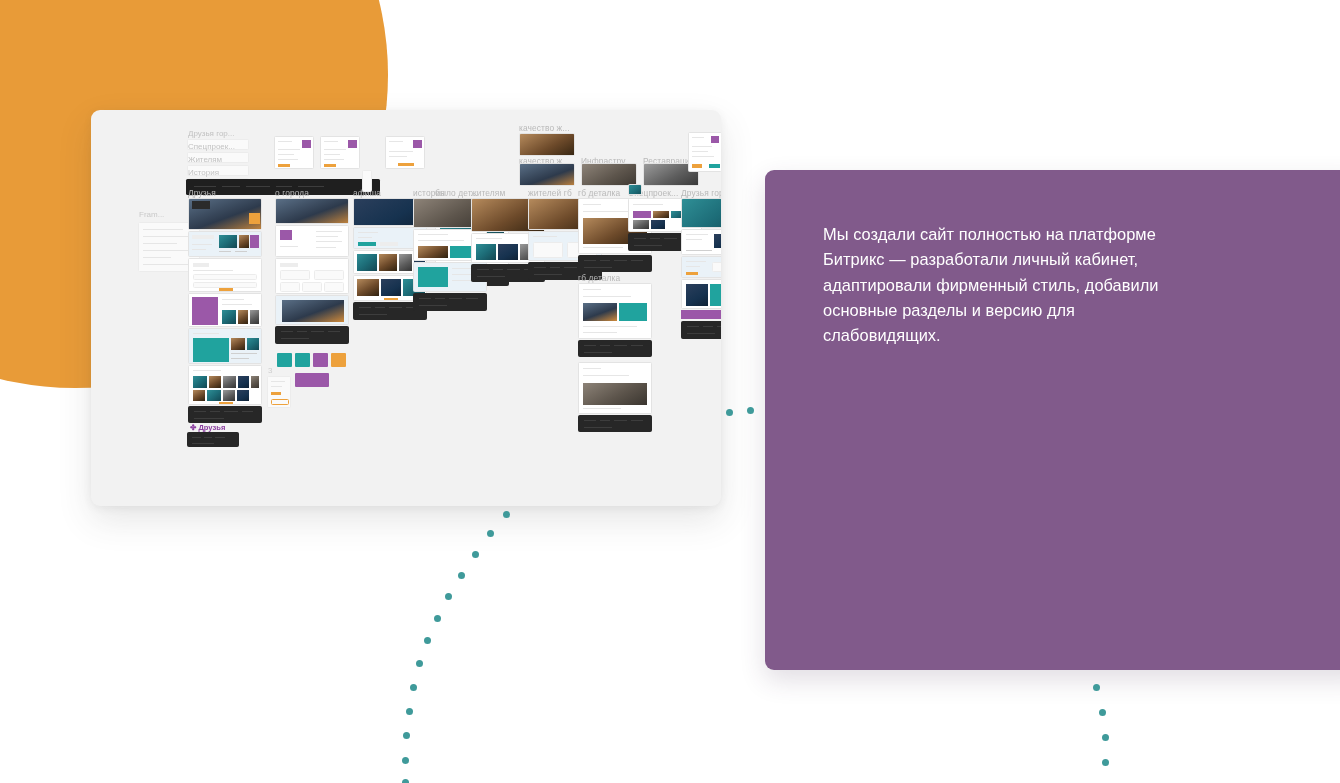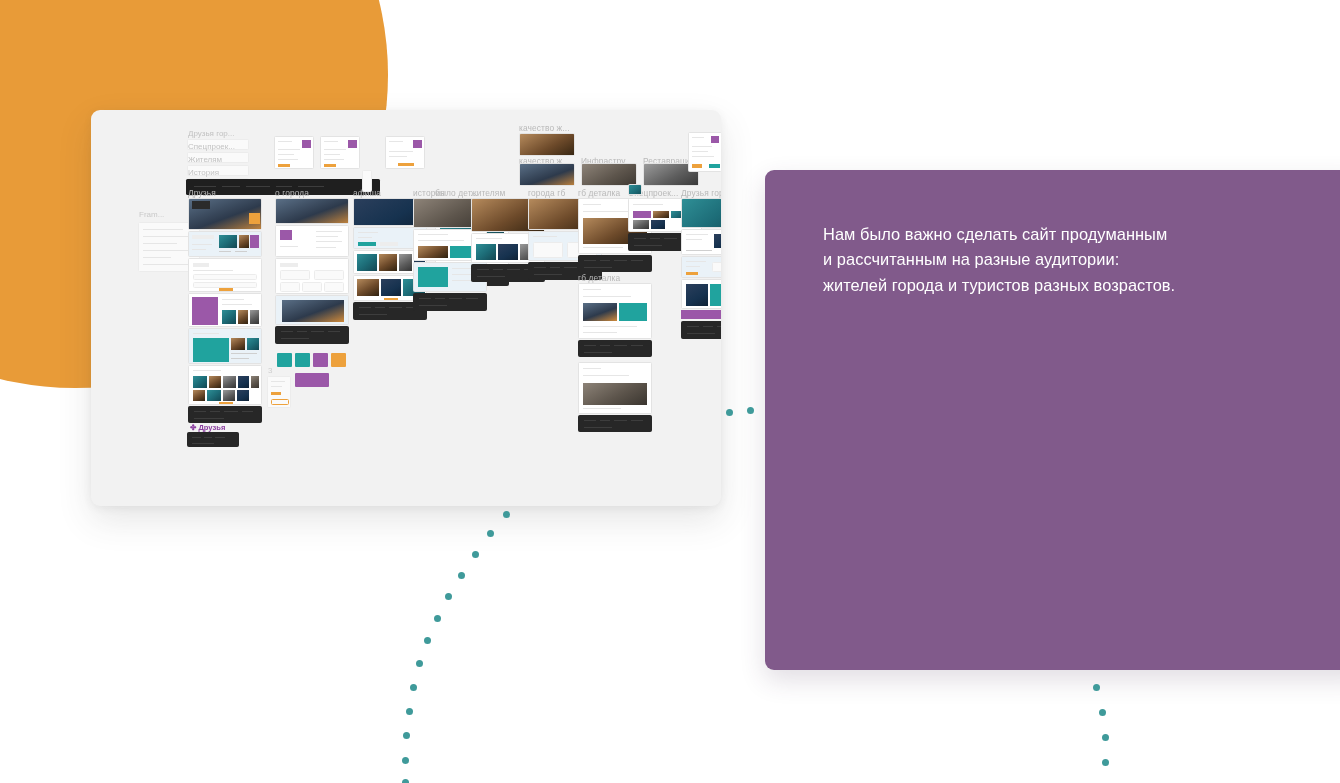--- a/index.html
+++ b/index.html
@@ -421,21 +421,21 @@
         <div class="photo grey" style="left:48px; top:10px; width:22px; height:16px;"></div>
       </div>
       <div class="frame dark" style="left:380px; top:154px; width:74px; height:18px;">
         <div class="line dk" style="left:5px; top:4px; width:12px;"></div>
         <div class="line dk" style="left:21px; top:4px; width:10px;"></div>
         <div class="line dk" style="left:35px; top:4px; width:13px;"></div>
         <div class="line dk" style="left:52px; top:4px; width:12px;"></div>
         <div class="line dk" style="left:5px; top:11px; width:28px;"></div>
       </div>
 
-      <div class="col-label" style="left:437px; top:78px;">города гб</div>
+      <div class="col-label" style="left:437px; top:78px;">жителей гб</div>
       <div class="frame" style="left:437px; top:88px; width:74px; height:32px;">
         <div class="photo warm" style="left:0; top:0; width:74px; height:32px;"></div>
       </div>
       <div class="frame" style="left:437px; top:121px; width:74px; height:30px; background:#eaf2f8;">
         <div class="line" style="left:4px; top:4px; width:24px;"></div>
         <div class="frame ghost" style="left:4px; top:10px; width:30px; height:16px;"></div>
         <div class="frame ghost" style="left:38px; top:10px; width:30px; height:16px;"></div>
       </div>
       <div class="frame dark" style="left:437px; top:152px; width:74px; height:18px;">
         <div class="line dk" style="left:5px; top:4px; width:12px;"></div>
@@ -539,23 +539,25 @@
         <div class="line dk" style="left:35px; top:4px; width:13px;"></div>
 
         <div class="line dk" style="left:5px; top:11px; width:28px;"></div>
       </div>
 
     </div>
   </div>
 
   <div class="purple-panel">
     <div class="panel-inner">
-      <p>Нам было важно сделать сайт продуманным
-и рассчитанным на разные аудитории:
-жителей города и туристов разных возрастов.</p>
+      <p>Мы создали сайт полностью на платформе
+Битрикс — разработали личный кабинет,
+адаптировали фирменный стиль, добавили
+основные разделы и версию для
+слабовидящих.</p>
     </div>
   </div>
 
   <div class="dot" style="left:726px; top:409px;"></div>
   <div class="dot" style="left:747px; top:407px;"></div>
   <div class="dot" style="left:503px; top:511px;"></div>
   <div class="dot" style="left:487px; top:530px;"></div>
   <div class="dot" style="left:472px; top:551px;"></div>
   <div class="dot" style="left:458px; top:572px;"></div>
   <div class="dot" style="left:445px; top:593px;"></div>

